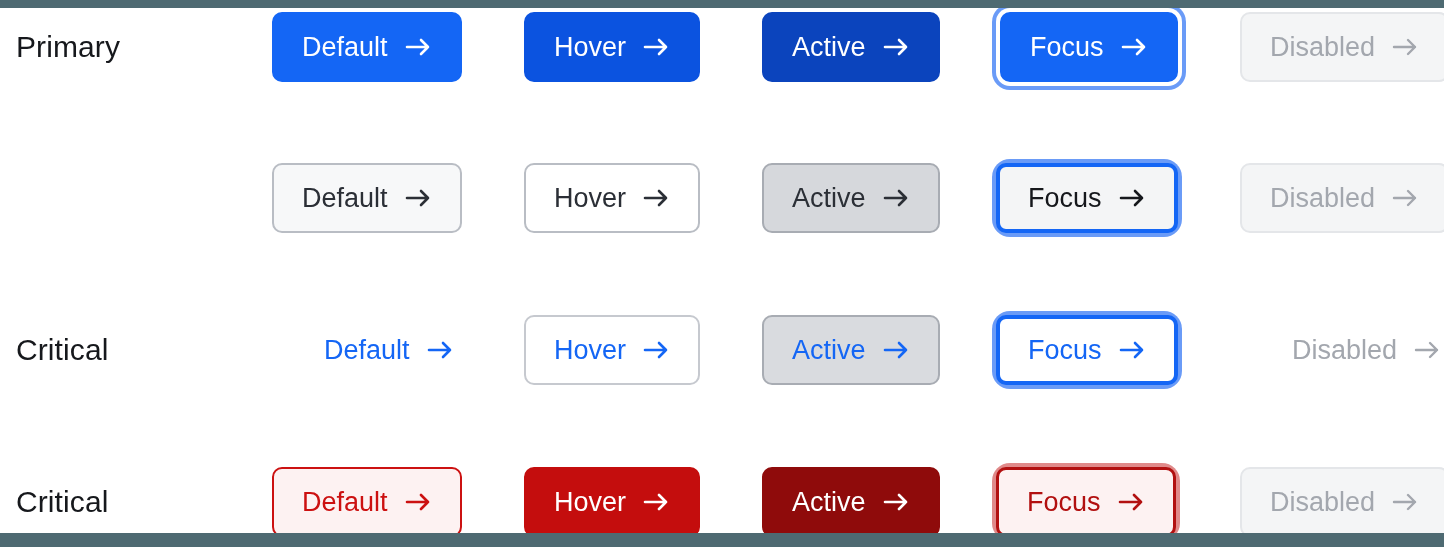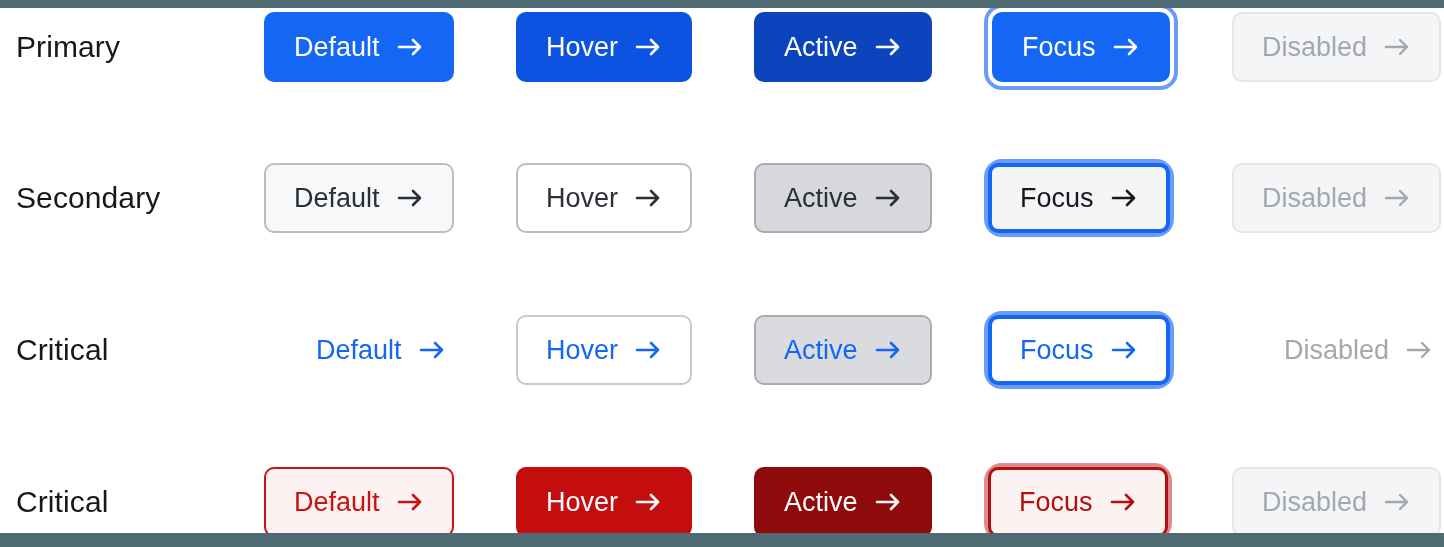--- a/index.html
+++ b/index.html
@@ -17,21 +17,21 @@
   #top-bar{top:0;height:8px;}
   #bottom-bar{bottom:0;height:14px;}
 
   
   #matrix{position:absolute;left:16px;top:0;width:1444px;height:547px;}
   .row{position:absolute;left:0;width:1444px;height:152px;}
   .row-label{
     position:absolute;left:0;top:50%;transform:translateY(-50%);
     font-size:30px;color:#16181c;white-space:nowrap;letter-spacing:.1px;
   }
-  .cell{position:absolute;top:50%;transform:translateY(-50%);}
+  .cell{position:absolute;top:50%;transform:translateY(-50%);margin-left:8px;}
 
   
   .btn{
     display:inline-flex;align-items:center;justify-content:center;
     gap:16px;
     box-sizing:border-box;
     height:70px;
     padding:0 28px;
     border-radius:10px;
     font-size:27px;
@@ -155,21 +155,20 @@
           <span class="arrow">
             <svg width="28" height="22" viewBox="0 0 28 22" fill="none" stroke="currentColor" stroke-width="2.4" stroke-linecap="round" stroke-linejoin="round">
                 <path d="M3 11h21M17 4l7 7-7 7"></path>
               </svg>
           </span>
         </button>
       </div>
     </div>
 
     <div class="row" style="top:122px;">
-      <div class="row-label">Secondary</div>
 
       <div class="cell" style="left:248px;">
         <button class="btn s-default">
           <span>Default</span>
           <span class="arrow">
             <svg width="28" height="22" viewBox="0 0 28 22" fill="none" stroke="currentColor" stroke-width="2.6" stroke-linecap="round" stroke-linejoin="round">
                 <path d="M3 11h21M17 4l7 7-7 7"></path>
               </svg>
           </span>
         </button>

